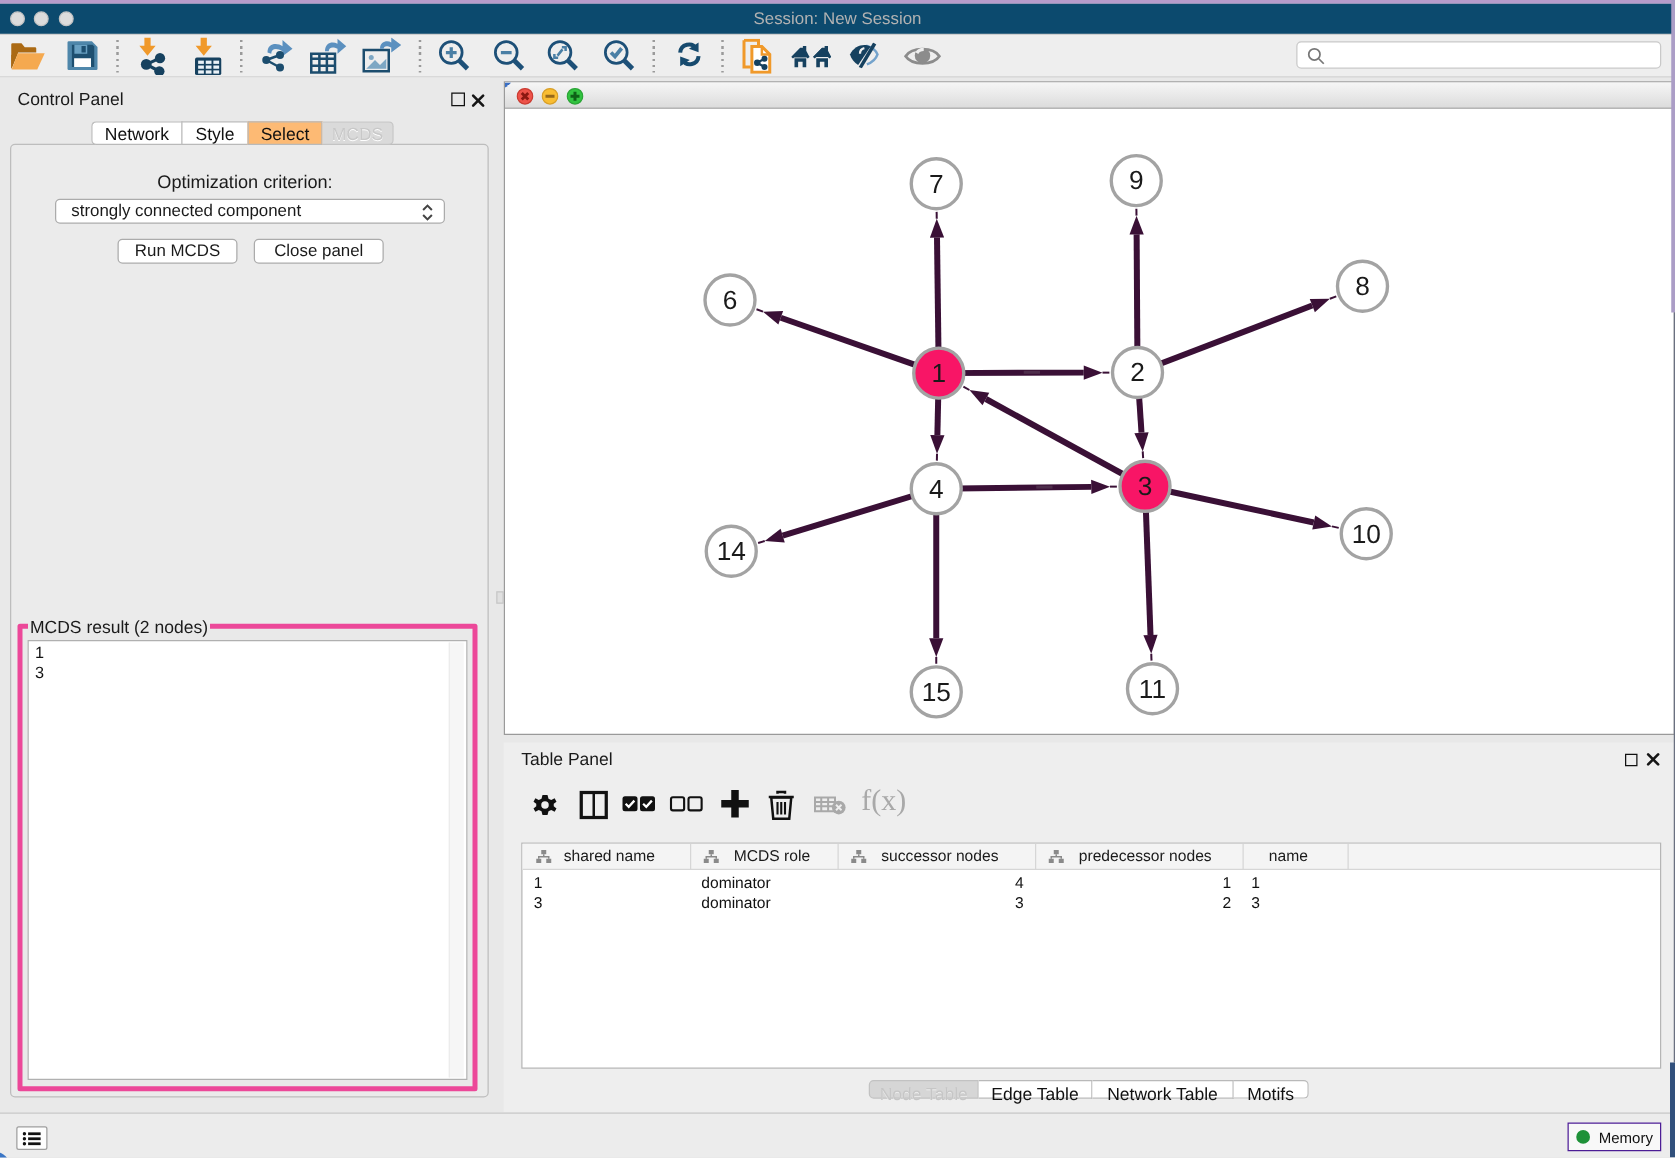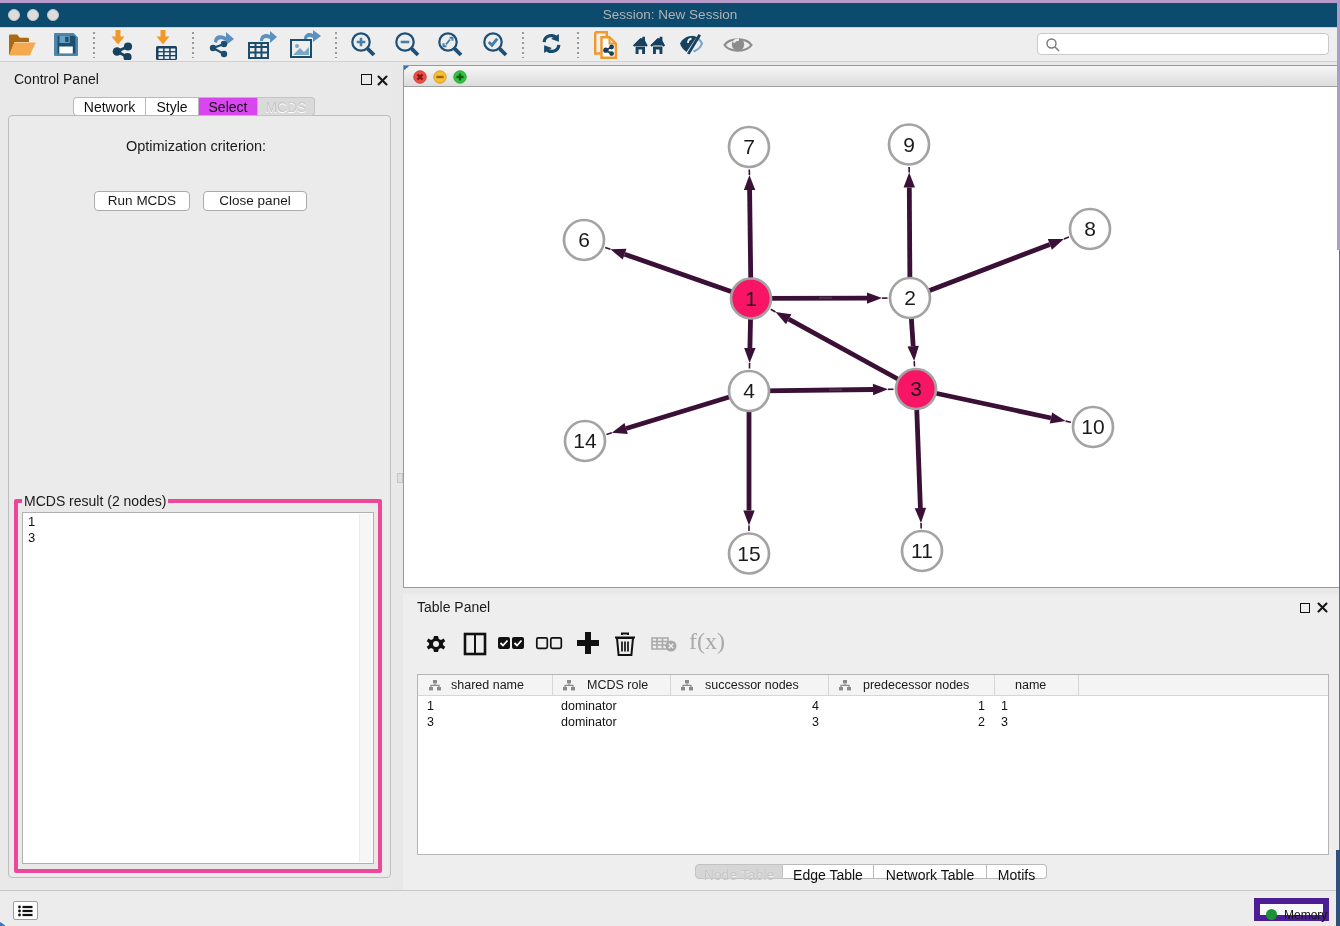--- a/index.html
+++ b/index.html
@@ -147,25 +147,31 @@
   <div class="abs" style="left:361px;top:12px;width:11px;height:11px;border:1.5px solid #111;"></div>
   <svg class="abs" style="left:377px;top:13px;" width="11" height="11" viewBox="0 0 11 11">
       <path d="M1.5 1.5 L9.5 9.5 M9.5 1.5 L1.5 9.5" stroke="#161616" stroke-width="2.1" stroke-linecap="round"></path>
     </svg>
 
   <div class="abs" style="left:8px;top:53px;width:383px;height:763px;border:1px solid #bdbdbd;border-radius:4px;background:#ebebeb;"></div>
 
   <div class="abs" style="left:73px;top:35px;height:19px;display:flex;font-size:14px;">
     <div style="width:72px;background:#fff;border:1px solid #b9b9b9;border-right:none;border-radius:4px 0 0 4px;text-align:center;line-height:18px;color:#111;">Network</div>
     <div style="width:53px;background:#fff;border:1px solid #b9b9b9;border-right:none;text-align:center;line-height:18px;color:#111;">Style</div>
-    <div style="width:60px;background:#d946ef;border:1px solid #b9b9b9;text-align:center;line-height:18px;color:#111;">Select</div>
+    <div style="width:60px;background:#fdba74;border:1px solid #b9b9b9;text-align:center;line-height:18px;color:#111;">Select</div>
     <div style="width:57px;background:#dadada;border:1px solid #c4c4c4;border-left:none;border-radius:0 4px 4px 0;text-align:center;line-height:18px;color:#c8c8c8;text-shadow:0 1px 0 #fff;">MCDS</div>
   </div>
 
   <div class="abs" style="left:0;top:76px;width:392px;text-align:center;font-size:14.5px;color:#1a1a1a;">Optimization criterion:</div>
+  <div class="abs" style="left:44px;top:97px;width:312px;height:20px;background:#fff;border:1px solid #ababab;border-radius:4px;font-size:13.5px;color:#1a1a1a;line-height:18px;padding-left:12px;">strongly connected component
+    <svg class="abs" style="right:8px;top:3px;" width="10" height="14" viewBox="0 0 10 14">
+        <path d="M1.5 5 L5 1.5 L8.5 5" fill="none" stroke="#444" stroke-width="1.6"></path>
+        <path d="M1.5 9 L5 12.5 L8.5 9" fill="none" stroke="#444" stroke-width="1.6"></path>
+      </svg>
+  </div>
   <div class="abs" style="left:94px;top:129px;width:96px;height:20px;background:#fff;border:1px solid #ababab;border-radius:4px;font-size:13.5px;color:#1a1a1a;text-align:center;line-height:18px;">Run MCDS</div>
   <div class="abs" style="left:203px;top:129px;width:104px;height:20px;background:#fff;border:1px solid #ababab;border-radius:4px;font-size:13.5px;color:#1a1a1a;text-align:center;line-height:18px;">Close panel</div>
 
   <fieldset class="abs" style="left:14px;top:431px;width:368px;height:380px;border:4px solid #ec4899;border-radius:2px;background:#e9e9e9;">
     <legend style="font-size:14px;color:#1a1a1a;margin-left:4px;padding:0 2px;">MCDS result (2 nodes)</legend>
     <div class="abs" style="left:4px;top:3px;right:4px;bottom:5px;background:#fff;border:1px solid #b0b0b0;">
       <div style="font-size:13px;color:#111;padding:1px 0 0 5px;line-height:16px;">1<br>3</div>
       <div class="abs" style="right:2px;top:1px;width:12px;bottom:1px;background:#f6f6f6;border-left:1px solid #ececec;"></div>
     </div>
   </fieldset>
@@ -370,21 +376,21 @@
   <div class="abs" style="left:13px;top:10px;width:25px;height:19px;background:#fdfdfd;border:1px solid #9e9e9e;border-radius:2px;">
     <svg class="abs" style="left:4px;top:3px;" width="15" height="12" viewBox="0 0 15 12">
       <circle cx="1.5" cy="2" r="1.4" fill="#111"></circle>
         <rect x="4.5" y="0.9" width="10" height="2.2" fill="#111"></rect>
       <circle cx="1.5" cy="6" r="1.4" fill="#111"></circle>
         <rect x="4.5" y="4.9" width="10" height="2.2" fill="#111"></rect>
       <circle cx="1.5" cy="10" r="1.4" fill="#111"></circle>
         <rect x="4.5" y="8.9" width="10" height="2.2" fill="#111"></rect>
     </svg>
   </div>
-  <div class="abs" style="left:1254px;top:7px;width:75px;height:23px;background:#f8f8f8;border:6px solid #4c1d95;font-size:12px;color:#111;text-align:center;">
+  <div class="abs" style="left:1254px;top:7px;width:75px;height:23px;background:#f8f8f8;border:1px solid #4c1d95;font-size:12px;color:#111;text-align:center;">
     <div class="abs" style="left:6px;top:5px;width:11px;height:11px;border-radius:50%;background:#1e9138;"></div>
     <span class="abs" style="left:24px;top:4px;">Memory</span>
   </div>
   <svg class="abs" style="left:0;top:31px;" width="6" height="5" viewBox="0 0 6 5">
       <path d="M0 5 L0 0 C2 1 5 3 6 5 Z" fill="#3b76c6"></path>
     </svg>
 </div>
 
 <div class="abs" style="left:1337px;top:0;width:3px;height:250px;background:#ab9dc6;"></div>
 <div class="abs" style="left:1339px;top:250px;width:1px;height:600px;background:#6a7080;"></div>

